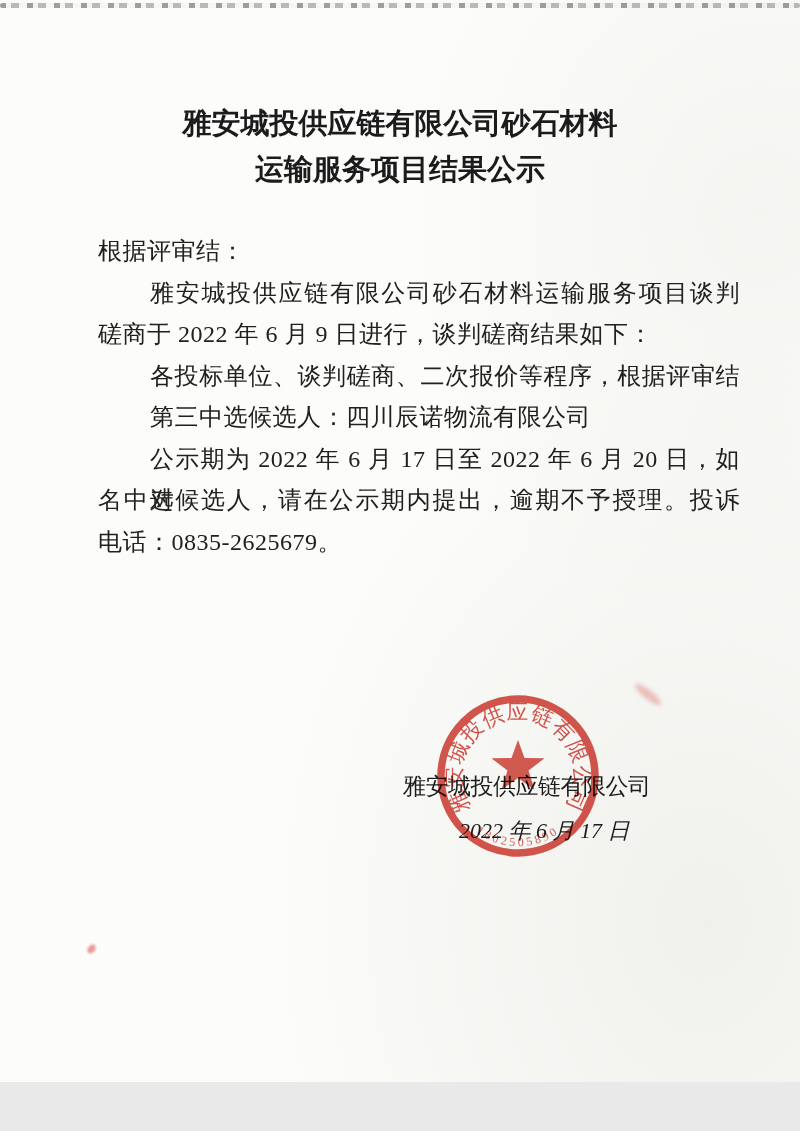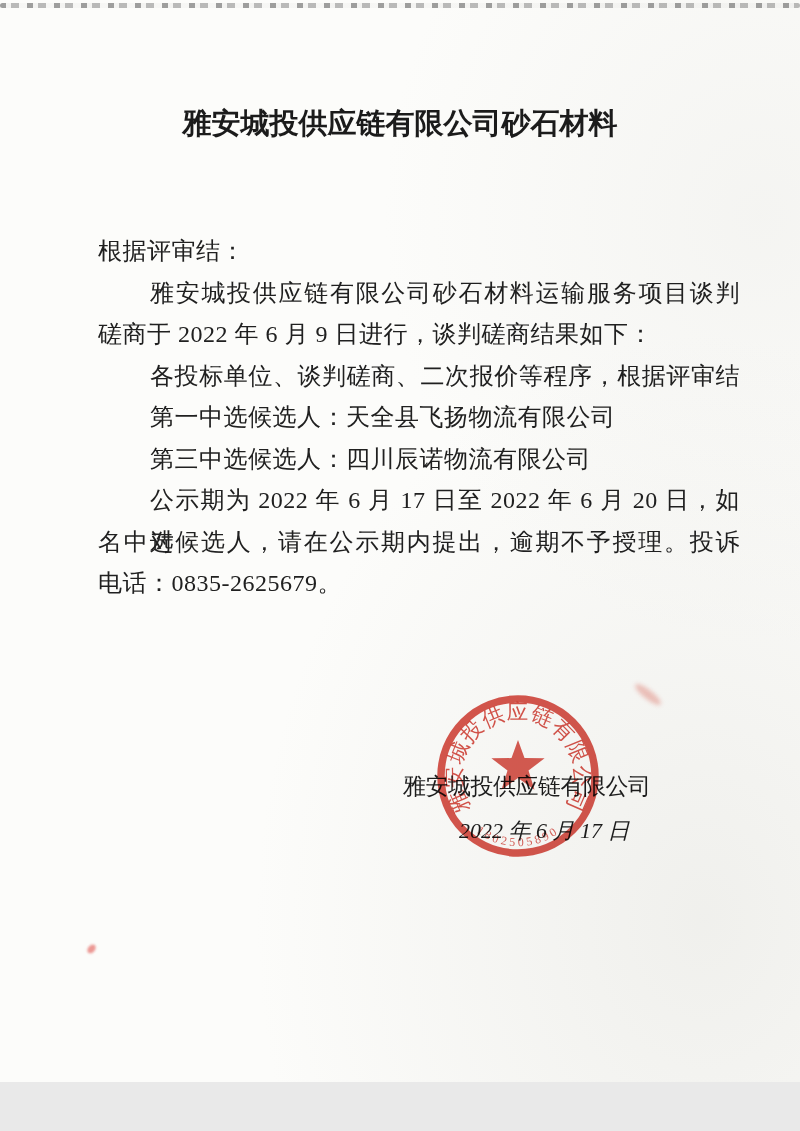--- a/index.html
+++ b/index.html
@@ -63,28 +63,28 @@
 </style>
 </head>
 <body>
 
 <div class="page">
 
   <div class="top-artifact"></div>
 
   <div class="title">
     <div>雅安城投供应链有限公司砂石材料</div>
+    <div>运输服务项目结果公示</div>
   </div>
 
   <div class="body-text">
     <div class="line">根据评审结：</div>
     <div class="line indent stretch">雅安城投供应链有限公司砂石材料运输服务项目谈判</div>
     <div class="line">磋商于 2022 年 6 月 9 日进行，谈判磋商结果如下：</div>
     <div class="line indent stretch">各投标单位、谈判磋商、二次报价等程序，根据评审结</div>
-    <div class="line indent">第一中选候选人：天全县飞扬物流有限公司</div>
     <div class="line indent">第三中选候选人：四川辰诺物流有限公司</div>
     <div class="line indent stretch">公示期为 2022 年 6 月 17 日至 2022 年 6 月 20 日，如对</div>
     <div class="line stretch">名中选候选人，请在公示期内提出，逾期不予授理。投诉</div>
     <div class="line">电话：0835-2625679。</div>
   </div>
 
   <div class="sig-company">雅安城投供应链有限公司</div>
   <div class="sig-date">2022 年 6 月 17 日</div>
 
   <div class="smudge"></div>

